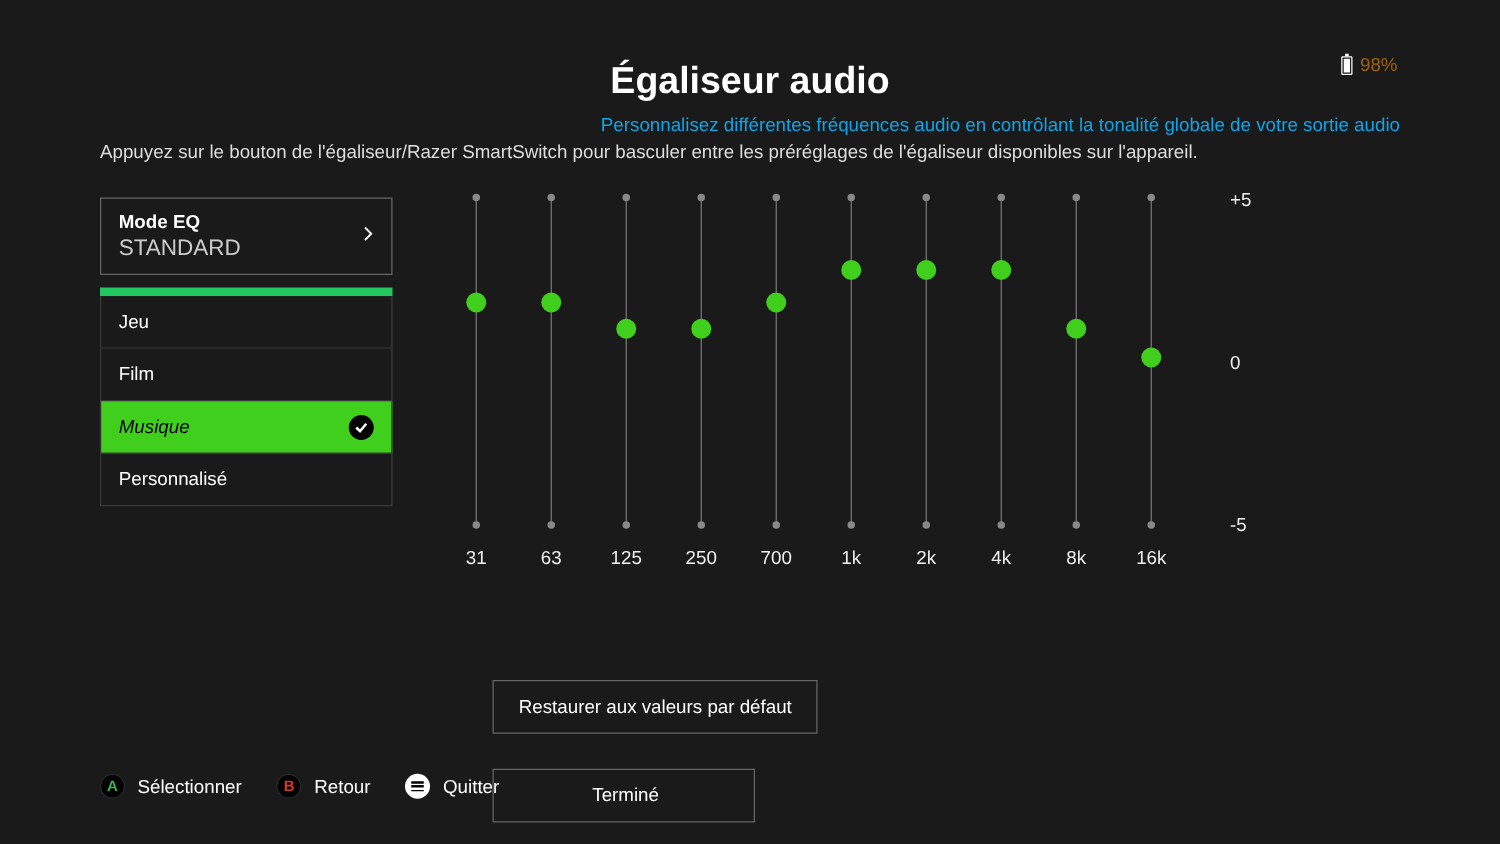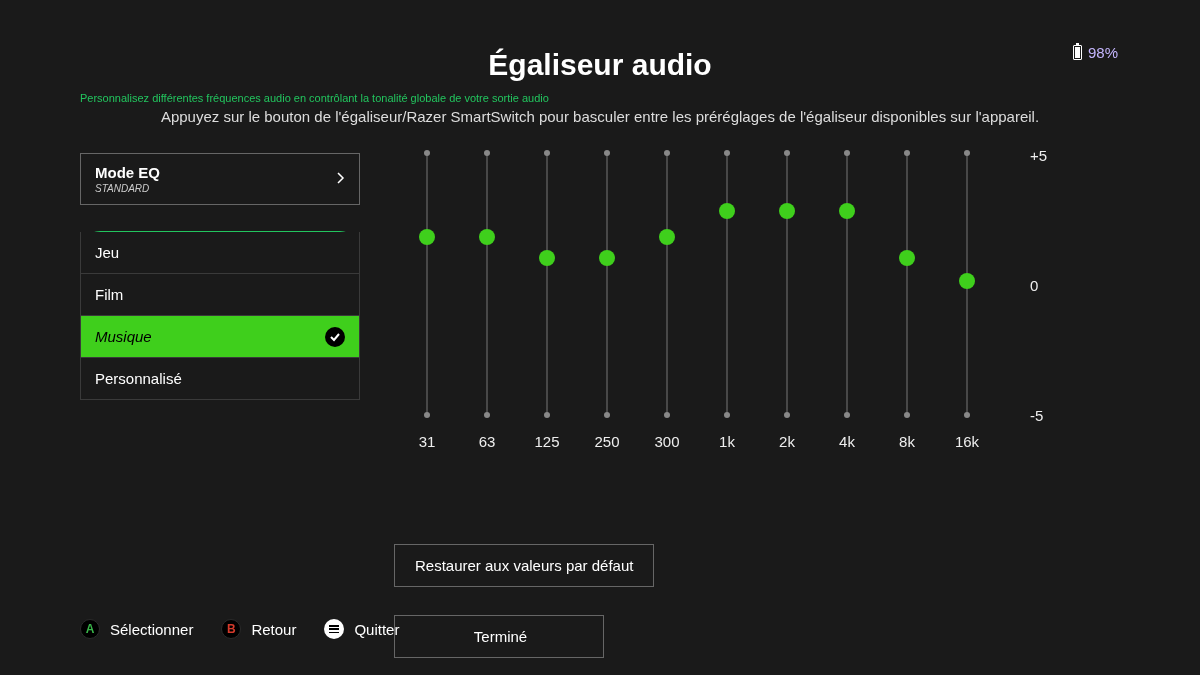--- a/index.html
+++ b/index.html
@@ -1,38 +1,38 @@
 <!DOCTYPE html>
 <html><head>
 <meta charset="utf-8">
 <style>
   * { box-sizing: border-box; margin: 0; padding: 0; }
   html, body { width: 1200px; height: 675px; background: #1a1a1a; color: #fff; font-family: "Segoe UI", Arial, sans-serif; overflow: hidden; }
   .page { position: relative; width: 100%; height: 100%; padding: 40px 80px 0 80px; }
 
-  .battery { position: absolute; top: 44px; right: 82px; font-size: 15px; color: #c4b5fd; display: flex; align-items: center; gap: 6px; }
+  .battery { position: absolute; top: 44px; right: 82px; font-size: 15px; color: #a16207; display: flex; align-items: center; gap: 6px; }
   .battery-icon { width: 9px; height: 15px; border: 1px solid #fff; border-radius: 1px; position: relative; }
   .battery-icon::before { content: ""; position: absolute; top: -3px; left: 2px; width: 3px; height: 2px; background: #fff; }
   .battery-icon::after { content: ""; position: absolute; inset: 1px; background: #fff; }
 
   .title { text-align: center; font-size: 30px; font-weight: 700; margin-top: 8px; }
-  .sub1  { text-align: left; font-size: 11px; color: #22c55e; margin-top: 10px; }
-  .sub2  { text-align: center; font-size: 15px; color: #ddd; margin-top: 4px; }
+  .sub1  { text-align: right; font-size: 15px; color: #0ea5e9; margin-top: 10px; }
+  .sub2  { text-align: left; font-size: 15px; color: #ddd; margin-top: 4px; }
 
   .main { display: flex; margin-top: 28px; }
 
   
-  .side { width: 280px; flex-shrink: 0; }
+  .side { width: 234px; flex-shrink: 0; }
   .mode-box { border: 1px solid #666; padding: 10px 14px; position: relative; }
   .mode-title { font-weight: 600; font-size: 15px; }
-  .mode-value { font-size: 10px; color: #ccc; margin-top: 2px; font-style: italic; }
+  .mode-value { font-size: 18px; color: #ccc; margin-top: 2px; }
   .chevron { position: absolute; right: 14px; top: 50%; transform: translateY(-50%); }
   .chevron svg { width: 8px; height: 12px; }
 
-  .presets { margin-top: 26px; border-top: 1px solid #22c55e; border-radius: 20px; }
+  .presets { margin-top: 10px; border-top: 7px solid #22c55e; }
   .preset { border: 1px solid #3a3a3a; border-top: none; padding: 12px 14px; font-size: 15px; background: #1a1a1a; position: relative; cursor: pointer; }
   .preset.selected { background: #3fcf1c; color: #000; font-weight: 500; font-style: italic; }
   .check { position: absolute; right: 14px; top: 50%; transform: translateY(-50%); width: 20px; height: 20px; border-radius: 50%; background: #000; display: flex; align-items: center; justify-content: center; }
   .check svg { width: 12px; height: 12px; }
 
   
   .eq-wrap { flex: 1; position: relative; margin-left: 60px; }
   .sliders { position: relative; display: flex; gap: 46px; height: 262px; }
   .slider { position: relative; width: 14px; height: 262px; }
   .track { position: absolute; left: 50%; top: 0; bottom: 0; width: 1px; background: #777; transform: translateX(-50%); }
@@ -125,21 +125,21 @@
             <div class="endcap top"></div>
             <div class="endcap bot"></div>
             <div class="thumb" style="top:40%"></div>
             <div class="freq-lbl">250</div>
           </div>
           <div class="slider">
             <div class="track"></div>
             <div class="endcap top"></div>
             <div class="endcap bot"></div>
             <div class="thumb" style="top:32%"></div>
-            <div class="freq-lbl">300</div>
+            <div class="freq-lbl">700</div>
           </div>
           <div class="slider">
             <div class="track"></div>
             <div class="endcap top"></div>
             <div class="endcap bot"></div>
             <div class="thumb" style="top:22.000000000000004%"></div>
             <div class="freq-lbl">1k</div>
           </div>
           <div class="slider">
             <div class="track"></div>

